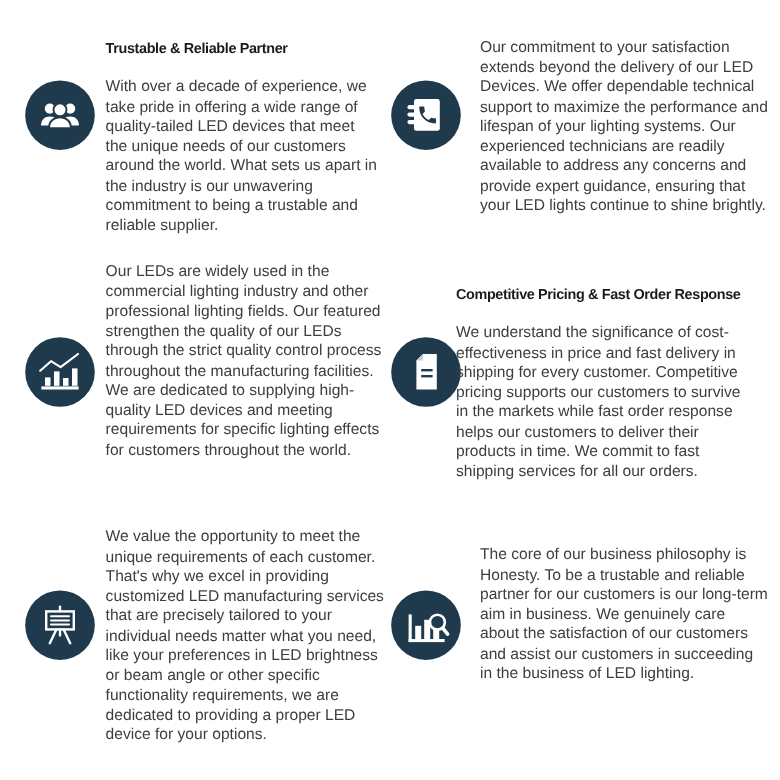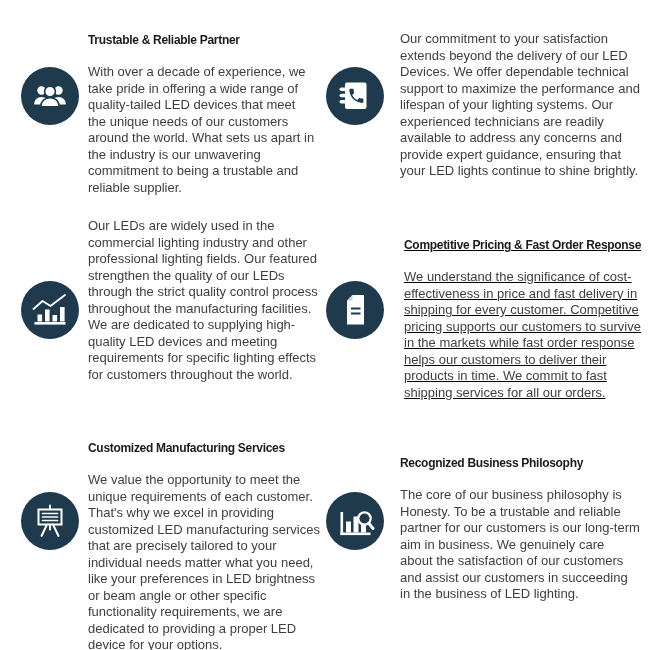--- a/index.html
+++ b/index.html
@@ -27,21 +27,21 @@
   }
   .body{
     margin:0;
     font-size:13px;line-height:16.5px;
     color:#3e3e3e;
   }
   
   .f1 .icon-circle{left:21px;top:67px;}   .f1 .text{left:88px;top:31px;width:228px;}
   .f2 .icon-circle{left:326px;top:67px;}  .f2 .text{left:400px;top:31px;width:240px;}
   .f3 .icon-circle{left:21px;top:281px;}  .f3 .text{left:88px;top:218px;width:231px;}
-  .f4 .icon-circle{left:326px;top:281px;} .f4 .text{left:404px;top:236px;width:240px;text-decoration:underline;}
+  .f4 .icon-circle{left:326px;top:281px;} .f4 .text{left:380px;top:236px;width:240px;}
   .f5 .icon-circle{left:21px;top:492px;}  .f5 .text{left:88px;top:439px;width:233px;}
   .f6 .icon-circle{left:326px;top:492px;} .f6 .text{left:400px;top:454px;width:240px;}
 </style>
 </head>
 <body>
 
 <div class="canvas">
 
   
   <section class="feature f1">
@@ -130,39 +130,37 @@
           <line x1="29" y1="32.5" x2="29" y2="37.5"></line>
         </g>
         <g stroke="#ffffff" stroke-width="1.7" stroke-linecap="round">
           <line x1="21.5" y1="21.5" x2="36.5" y2="21.5"></line>
           <line x1="21.5" y1="25" x2="36.5" y2="25"></line>
           <line x1="21.5" y1="28.5" x2="36.5" y2="28.5"></line>
         </g>
       </svg>
     </div>
     <div class="text">
-      <h3 class="title">Customized Manufacturing Services</h3>
       <p class="body">We value the opportunity to meet the unique requirements of each customer. That's why we excel in providing customized LED manufacturing services that are precisely tailored to your individual needs matter what you need, like your preferences in LED brightness or beam angle or other specific functionality requirements, we are dedicated to providing a proper LED device for your options.</p>
     </div>
   </section>
 
   
   <section class="feature f6">
     <div class="icon-circle">
       <svg viewBox="0 0 58 58" aria-hidden="true">
         <g fill="#ffffff">
           <rect x="14.5" y="20" width="2.6" height="23"></rect>
           <rect x="14.5" y="40.5" width="30" height="2.6"></rect>
           <rect x="20" y="29.5" width="5" height="11"></rect>
           <rect x="27.5" y="24.5" width="5" height="16"></rect>
           <rect x="35" y="27.5" width="5" height="13"></rect>
         </g>
         <circle cx="38.5" cy="26.5" r="6.2" fill="#1f3a4d" stroke="#ffffff" stroke-width="2.2"></circle>
         <line x1="43" y1="31.5" x2="47" y2="36.5" stroke="#ffffff" stroke-width="3" stroke-linecap="round"></line>
       </svg>
     </div>
     <div class="text">
-      <h3 class="title">Recognized Business Philosophy</h3>
       <p class="body">The core of our business philosophy is Honesty. To be a trustable and reliable partner for our customers is our long-term aim in business. We genuinely care about the satisfaction of our customers and assist our customers in succeeding in the business of LED lighting.</p>
     </div>
   </section>
 
 </div>
 
 </body></html>

